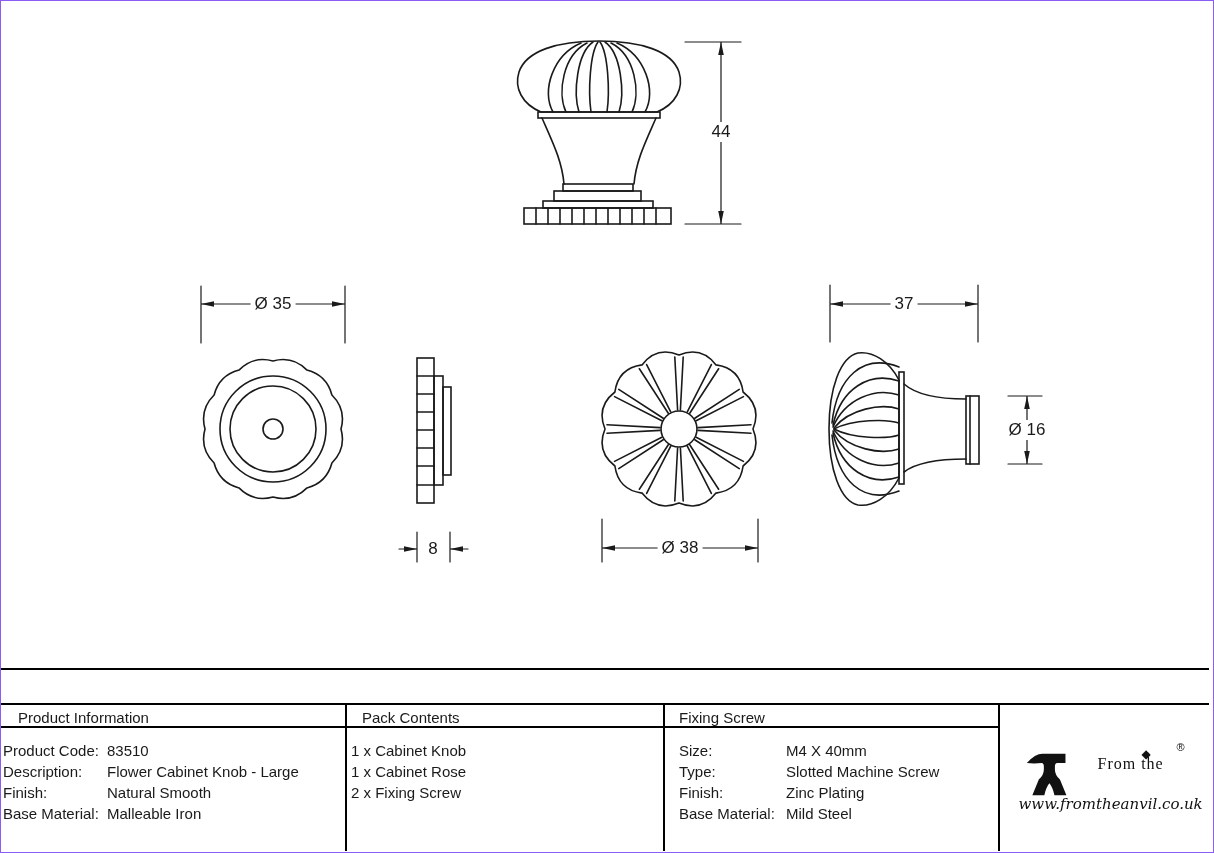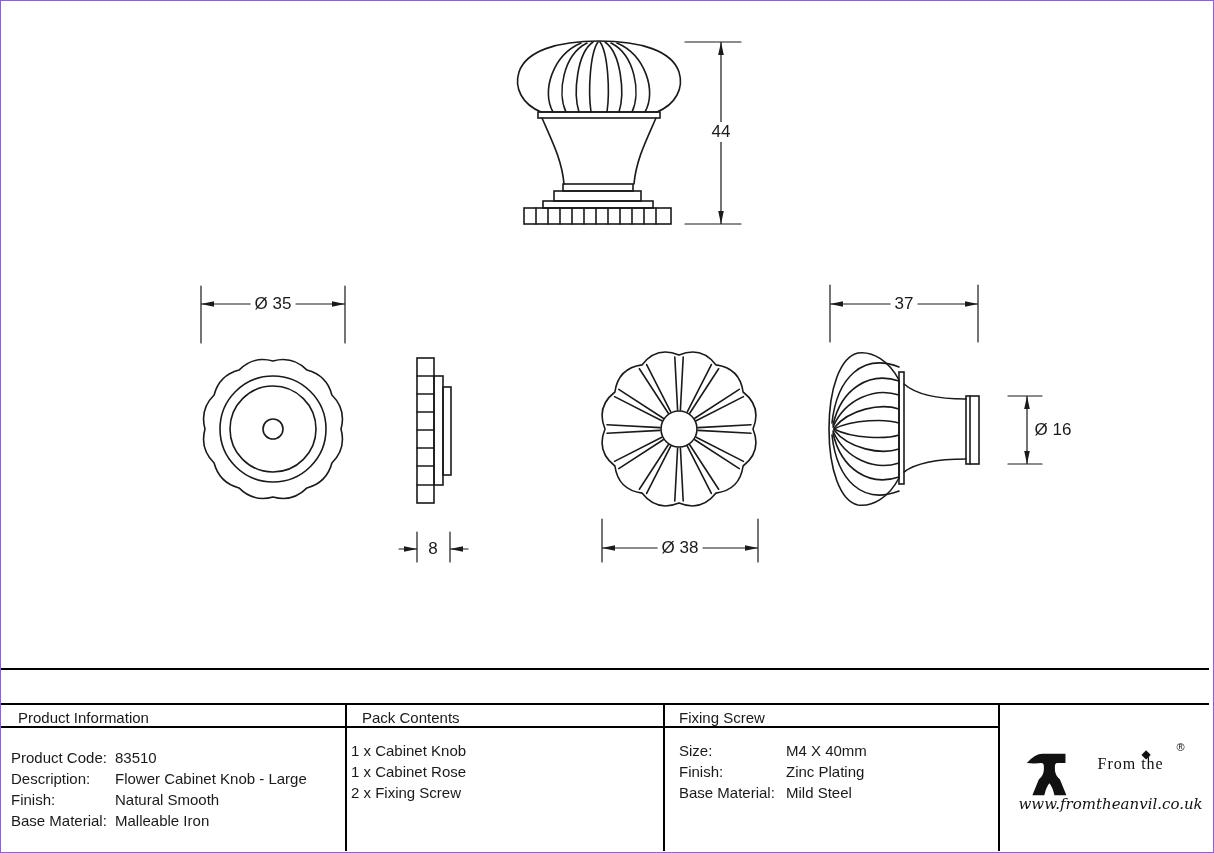--- a/index.html
+++ b/index.html
@@ -151,35 +151,35 @@
       <polygon points="1026,395 1023.2,408 1028.8,408" fill="#1a1a1a" stroke="none"></polygon>
       <polygon points="1026,463 1023.2,450 1028.8,450" fill="#1a1a1a" stroke="none"></polygon>
     </g>
   </svg>
 
   <span class="dim" style="left:720px;top:131px;">44</span>
   <span class="dim" style="left:272px;top:303px;">Ø 35</span>
   <span class="dim" style="left:432px;top:548px;">8</span>
   <span class="dim" style="left:679px;top:547px;">Ø 38</span>
   <span class="dim" style="left:903px;top:303px;">37</span>
-  <span class="dim" style="left:1026px;top:429px;margin-left:26px;">Ø 16</span>
+  <span class="dim" style="left:1026px;top:429px;">Ø 16</span>
 
   <div class="hline" style="left:0;top:667px;width:1208px;height:2px;"></div>
   <div class="hline" style="left:0;top:702px;width:1208px;height:2px;"></div>
   <div class="hline" style="left:0;top:725px;width:997px;height:2px;"></div>
   <div class="vline" style="left:344px;top:702px;width:2px;height:148px;"></div>
   <div class="vline" style="left:662px;top:702px;width:2px;height:148px;"></div>
   <div class="vline" style="left:997px;top:702px;width:2px;height:148px;"></div>
 
 
   <div class="th" style="left:17px;">Product Information</div>
   <div class="th" style="left:361px;">Pack Contents</div>
   <div class="th" style="left:678px;">Fixing Screw</div>
 
-  <div class="rows pi" style="left:10px;margin-top:7px;">
+  <div class="rows pi" style="left:2px;">
     <div class="lv">
         <span class="lab">Product Code:</span>
         <span>83510</span>
       </div>
     <div class="lv">
         <span class="lab">Description:</span>
         <span>Flower Cabinet Knob - Large</span>
       </div>
     <div class="lv">
         <span class="lab">Finish:</span>
@@ -194,20 +194,24 @@
   <div class="rows" style="left:350px;">
     <div>1 x Cabinet Knob</div>
     <div>1 x Cabinet Rose</div>
     <div>2 x Fixing Screw</div>
   </div>
 
   <div class="rows fx" style="left:678px;">
     <div class="lv">
         <span class="lab">Size:</span>
         <span>M4 X 40mm</span>
+      </div>
+    <div class="lv">
+        <span class="lab">Type:</span>
+        <span>Slotted Machine Screw</span>
       </div>
     <div class="lv">
         <span class="lab">Finish:</span>
         <span>Zinc Plating</span>
       </div>
     <div class="lv">
         <span class="lab">Base Material:</span>
         <span>Mild Steel</span>
       </div>
   </div>

